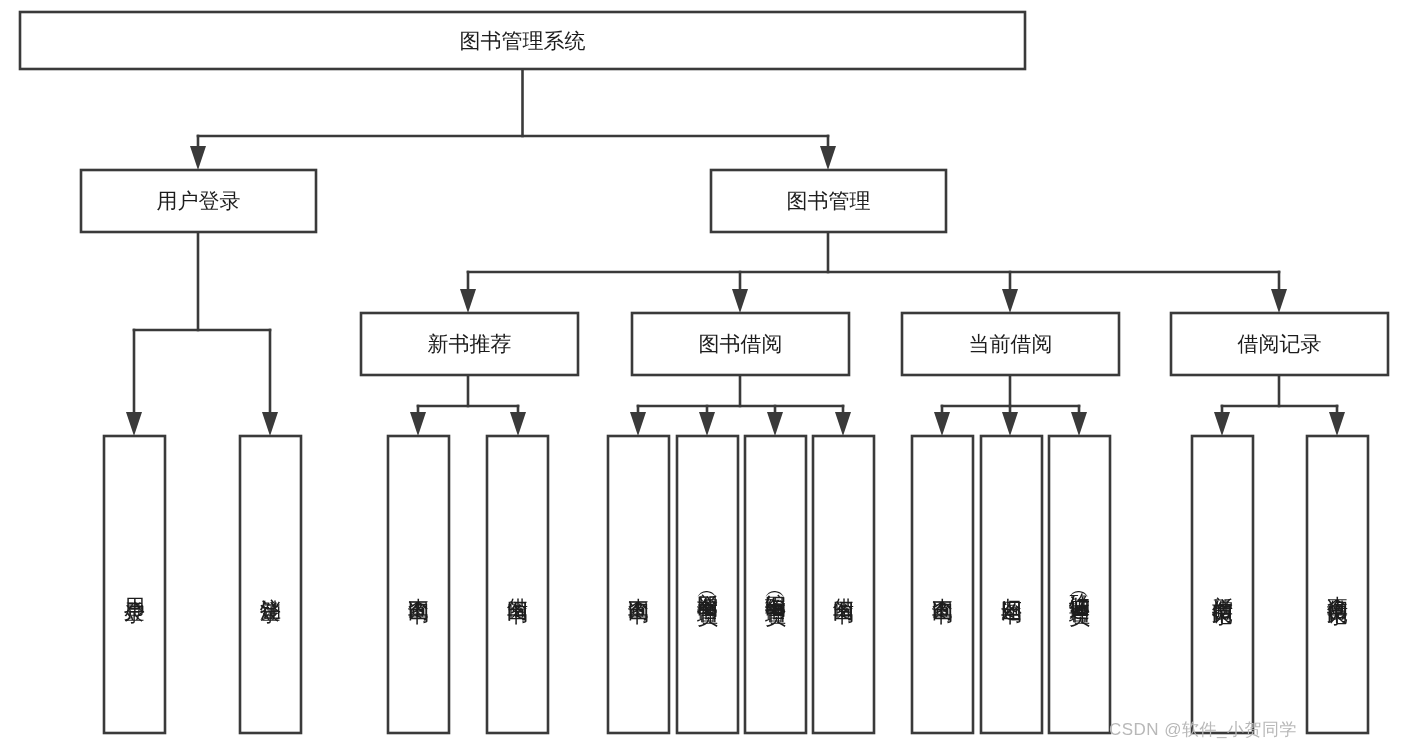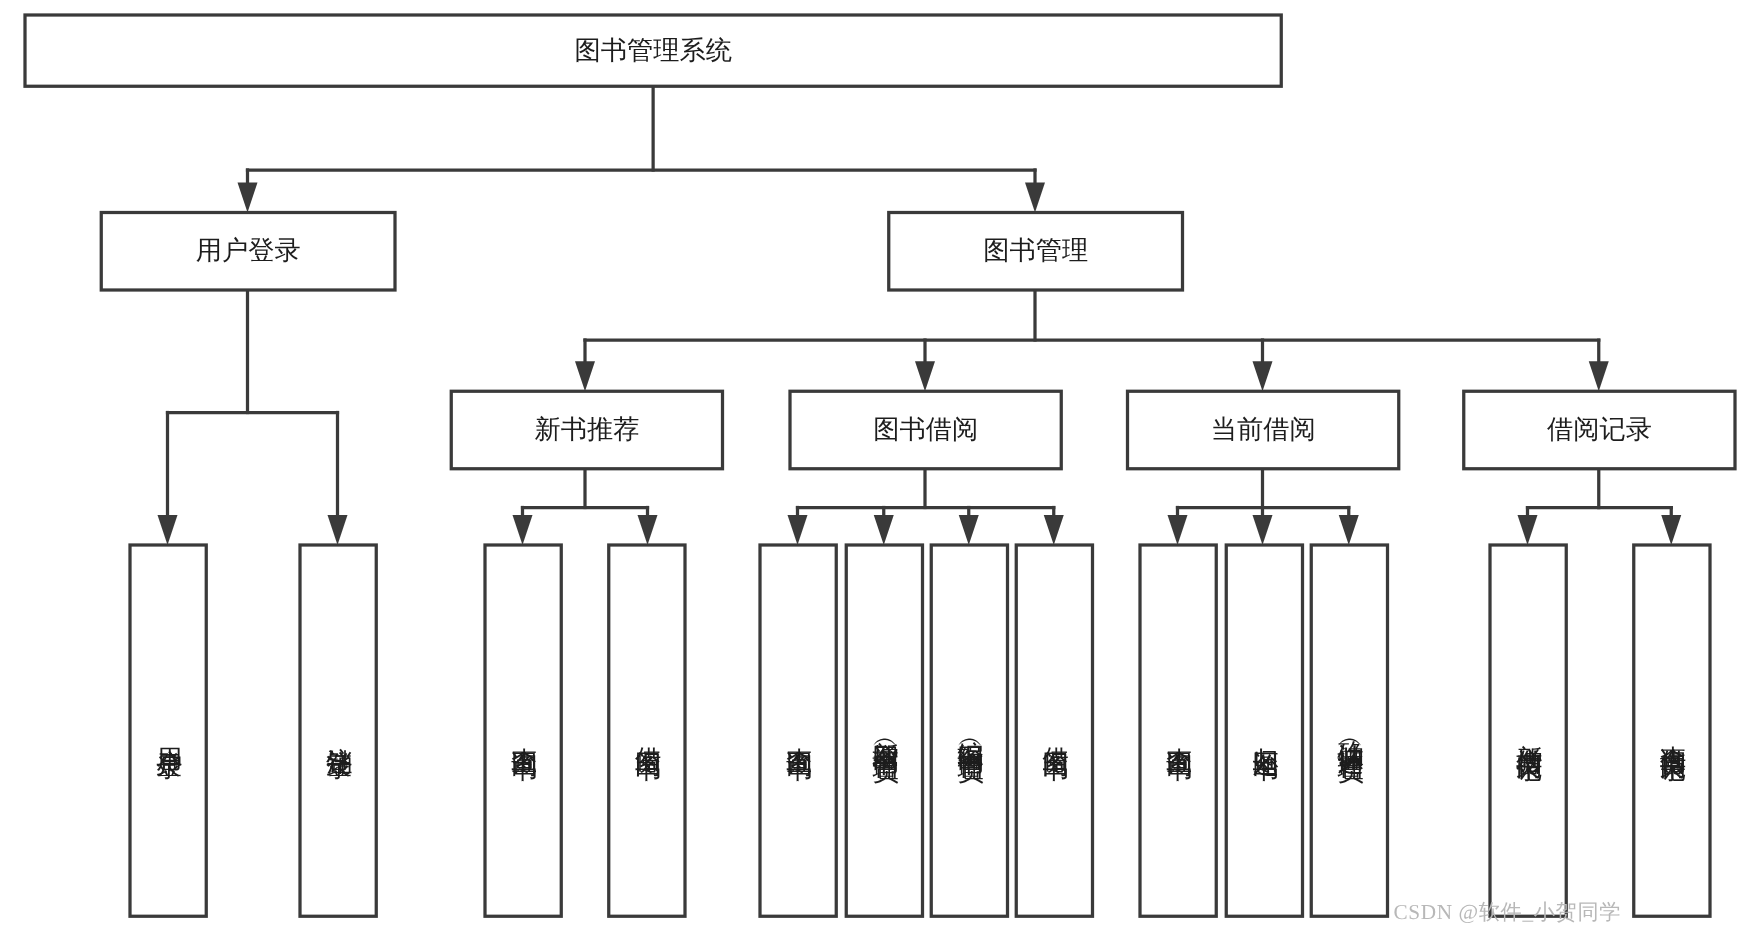--- a/index.html
+++ b/index.html
@@ -60,21 +60,21 @@
     display: flex;
     align-items: center;
     justify-content: center;
     white-space: nowrap;
     user-select: none;
   }
   .watermark {
     position: absolute;
     right: 14px;
     bottom: 6px;
-    font-family: Liberation Serif, serif;
+    font-family: Liberation Sans, sans-serif;
     font-size: 17px;
     color: #b8b8b8;
     letter-spacing: 0.5px;
     white-space: nowrap;
   }
 </style>
 </head>
 <body>
 
 <div id="diagram-root">

